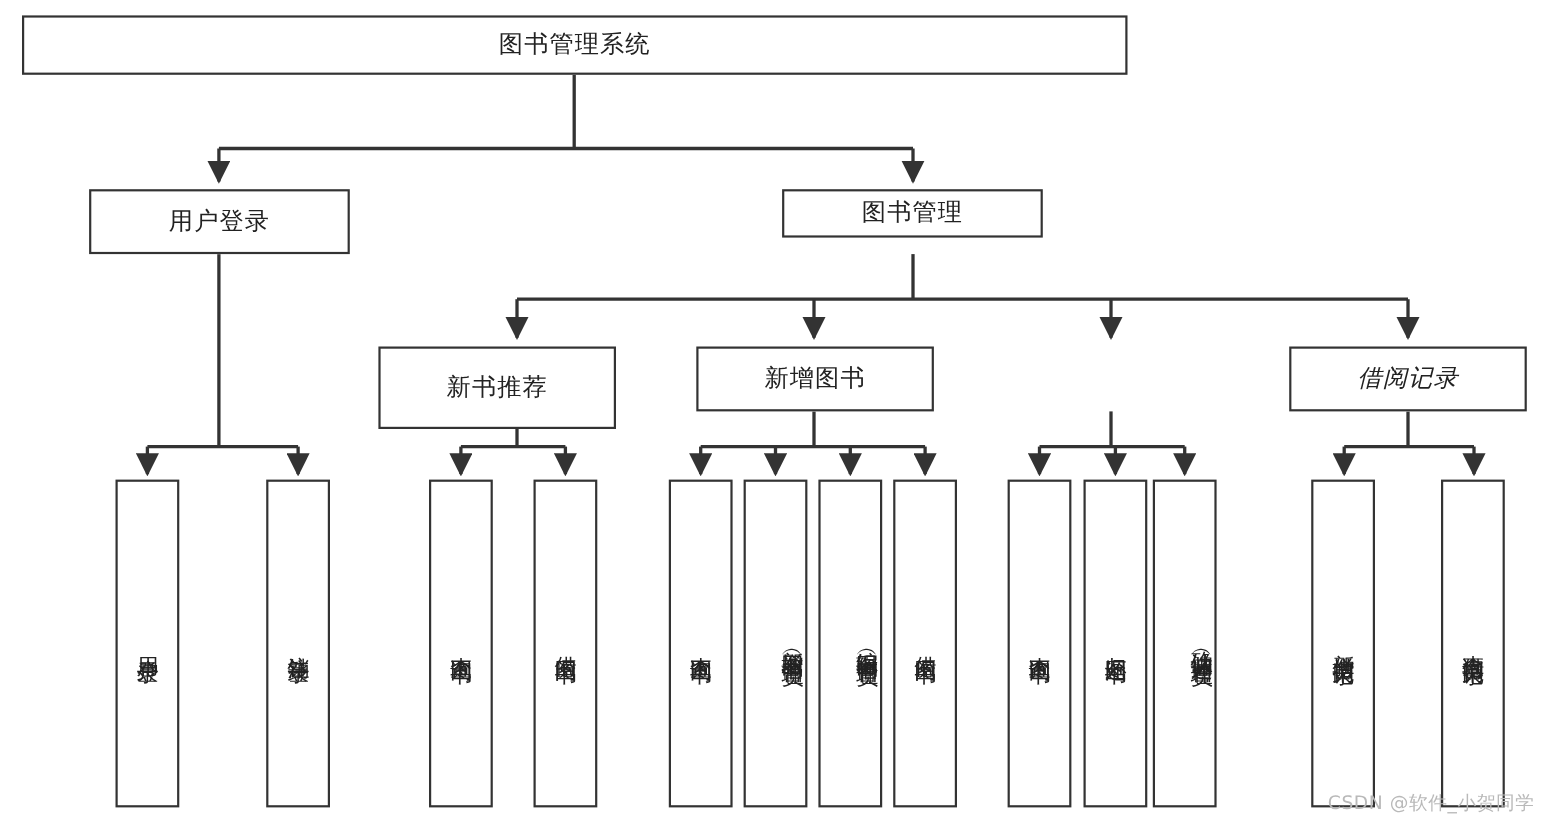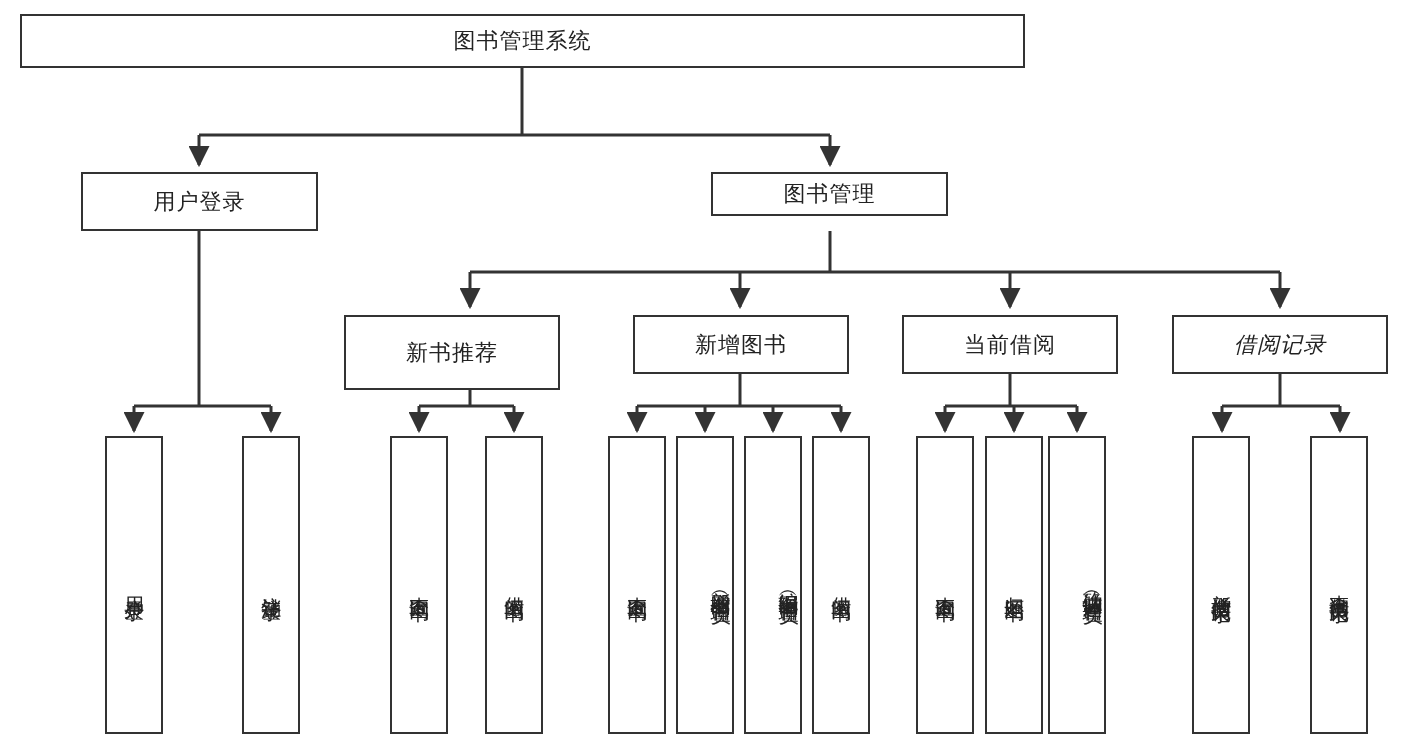--- a/index.html
+++ b/index.html
@@ -124,35 +124,35 @@
     </g>
   </svg>
 
   <div class="node horiz" style="left:20px; top:14px; width:1005px; height:54px;">图书管理系统</div>
 
   <div class="node horiz" style="left:81px; top:172px; width:237px; height:59px;">用户登录</div>
   <div class="node horiz" style="left:711px; top:172px; width:237px; height:44px;">图书管理</div>
 
   <div class="node horiz" style="left:344px; top:315px; width:216px; height:75px;">新书推荐</div>
   <div class="node horiz" style="left:633px; top:315px; width:216px; height:59px;">新增图书</div>
-  <div class="node horiz" style="left:902px; top:315px; width:216px; height:59px;">当前借阅</div>
   <div class="node horiz" style="left:1172px; top:315px; width:216px; height:59px;font-style:italic;">借阅记录</div>
 
   <div class="node vert midal" style="left:105px; top:436px; width:58px; height:298px;">用户登录</div>
   <div class="node vert midal" style="left:242px; top:436px; width:58px; height:298px;">注销登录</div>
 
   <div class="node vert midal" style="left:390px; top:436px; width:58px; height:298px;">查询图书</div>
   <div class="node vert midal" style="left:485px; top:436px; width:58px; height:298px;">借阅图书</div>
 
   <div class="node vert midal" style="left:608px; top:436px; width:58px; height:298px;">查询图书</div>
   <div class="node vert topal" style="left:676px; top:436px; width:58px; height:298px;">新增图书（管理员）</div>
   <div class="node vert topal" style="left:744px; top:436px; width:58px; height:298px;">编辑图书（管理员）</div>
   <div class="node vert midal" style="left:812px; top:436px; width:58px; height:298px;">借阅图书</div>
 
   <div class="node vert midal" style="left:916px; top:436px; width:58px; height:298px;">查询图书</div>
   <div class="node vert midal" style="left:985px; top:436px; width:58px; height:298px;">归还图书</div>
   <div class="node vert topal" style="left:1048px; top:436px; width:58px; height:298px;">确认归还（管理员）</div>
 
   <div class="node vert midal" style="left:1192px; top:436px; width:58px; height:298px;">新增借阅记录</div>
   <div class="node vert midal" style="left:1310px; top:436px; width:58px; height:298px;">查询借阅记录</div>
 
+  <div class="watermark">CSDN @软件_小贺同学</div>
 
 </div>
 
 </body></html>

